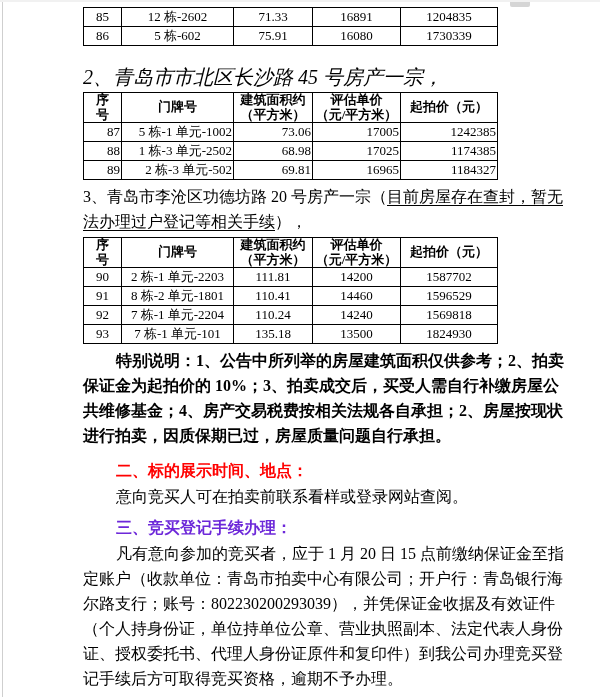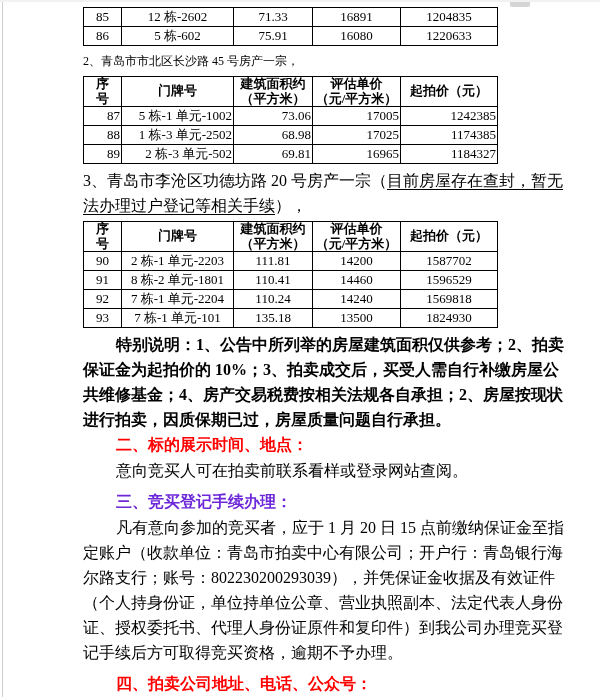--- a/index.html
+++ b/index.html
@@ -14,29 +14,29 @@
   .content { position:absolute; left:83px; top:2px; width:420px; }
 
   table { border-collapse:collapse; table-layout:fixed; width:414px; margin-top:3px; }
   th, td { border:1px solid #000; text-align:center; vertical-align:middle; padding:0 1px; }
   th { font-weight:bold; font-size:13px; line-height:1.12; white-space:pre-line; height:30px; }
   td { font-size:13px; }
   .t1 td { height:18px; }
   .t2 td { height:18px;text-align:right; }
   .t3 td { height:15px; }
 
-  .sec-title { font-size:12px; line-height:24px; margin-top:3px; }
+  .sec-title { font-size:20px; line-height:24px; margin-top:19px;font-style:italic; }
   .tline { font-size:16px; line-height:25px; white-space:nowrap; }
   .tline.indent { padding-left:33px; }
   .note .tline { font-weight:bold; }
   .heading { font-size:16px; line-height:26px; font-weight:bold; padding-left:33px; white-space:nowrap; }
   .u { text-decoration:underline; text-underline-offset:3px; }
   .mt4 { margin-top:4px; }
   .mt6 { margin-top:6px; }
-  .mt10 { margin-top:0; }
+  .mt10 { margin-top:10px; }
 </style>
 </head>
 <body>
 
 <div class="page">
   <div class="left-edge"></div>
   <div class="scroll-thumb"></div>
 
   <div class="content">
 
@@ -54,21 +54,21 @@
             <td>12 栋-2602</td>
             <td>71.33</td>
             <td>16891</td>
             <td>1204835</td>
           </tr>
           <tr>
             <td>86</td>
             <td>5 栋-602</td>
             <td>75.91</td>
             <td>16080</td>
-            <td>1220633</td>
+            <td>1730339</td>
           </tr>
         </tbody>
     </table>
 
     <div class="sec-title">2、青岛市市北区长沙路 45 号房产一宗，</div>
 
     <table class="t2">
       <colgroup>
         <col style="width:38px">
           <col style="width:112px">

